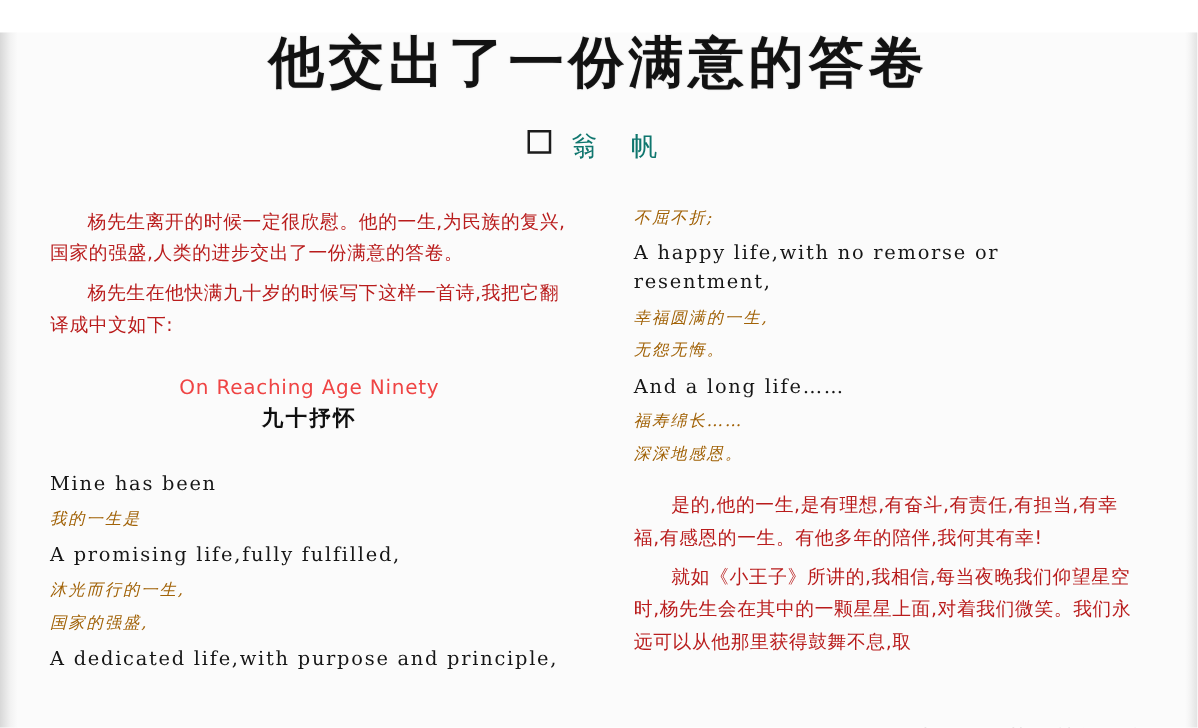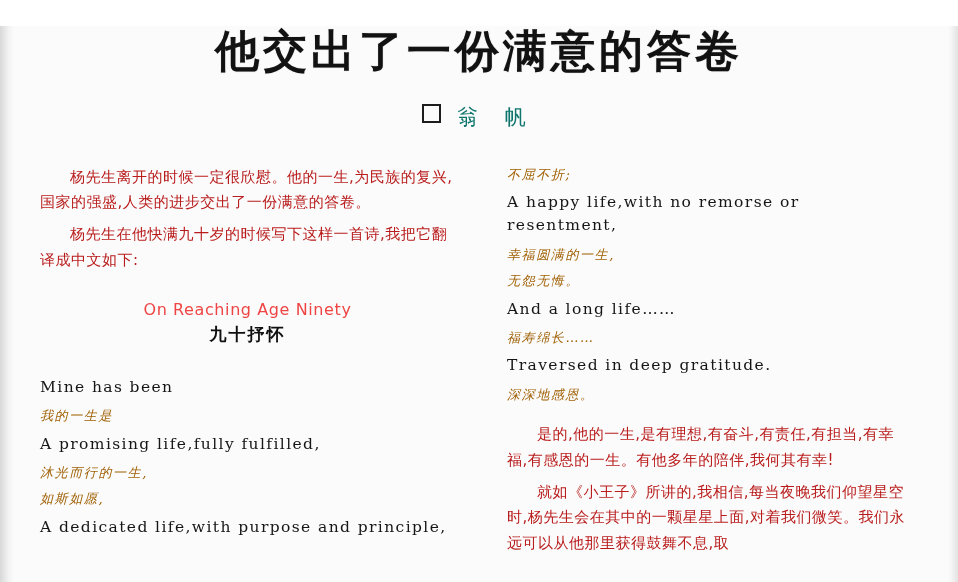--- a/index.html
+++ b/index.html
@@ -173,34 +173,33 @@
       <div class="poem-title">
         <span class="en">On Reaching Age Ninety</span>
         <span class="cn">九十抒怀</span>
       </div>
 
       <div class="poem">
         <div class="line en">Mine has been</div>
         <div class="line cn">我的一生是</div>
         <div class="line en">A promising life,fully fulfilled,</div>
         <div class="line cn">沐光而行的一生,</div>
-        <div class="line cn">如斯如愿,</div>
+        <div class="line cn">国家的强盛,</div>
         <div class="line en">A dedicated life,with purpose and principle,</div>
       </div>
     </div>
 
     <div class="col right">
       <div class="poem">
         <div class="line cn">不屈不折;</div>
         <div class="line en">A happy life,with no remorse or resentment,</div>
         <div class="line cn">幸福圆满的一生,</div>
         <div class="line cn">无怨无悔。</div>
         <div class="line en">And a long life……</div>
         <div class="line cn">福寿绵长……</div>
-        <div class="line en">Traversed in deep gratitude.</div>
         <div class="line cn">深深地感恩。</div>
       </div>
 
       <div class="para-block">
         <p class="cn">是的,他的一生,是有理想,有奋斗,有责任,有担当,有幸福,有感恩的一生。有他多年的陪伴,我何其有幸!</p>
         <p class="cn">就如《小王子》所讲的,我相信,每当夜晚我们仰望星空时,杨先生会在其中的一颗星星上面,对着我们微笑。我们永远可以从他那里获得鼓舞不息,取</p>
       </div>
     </div>
 
   </div>

